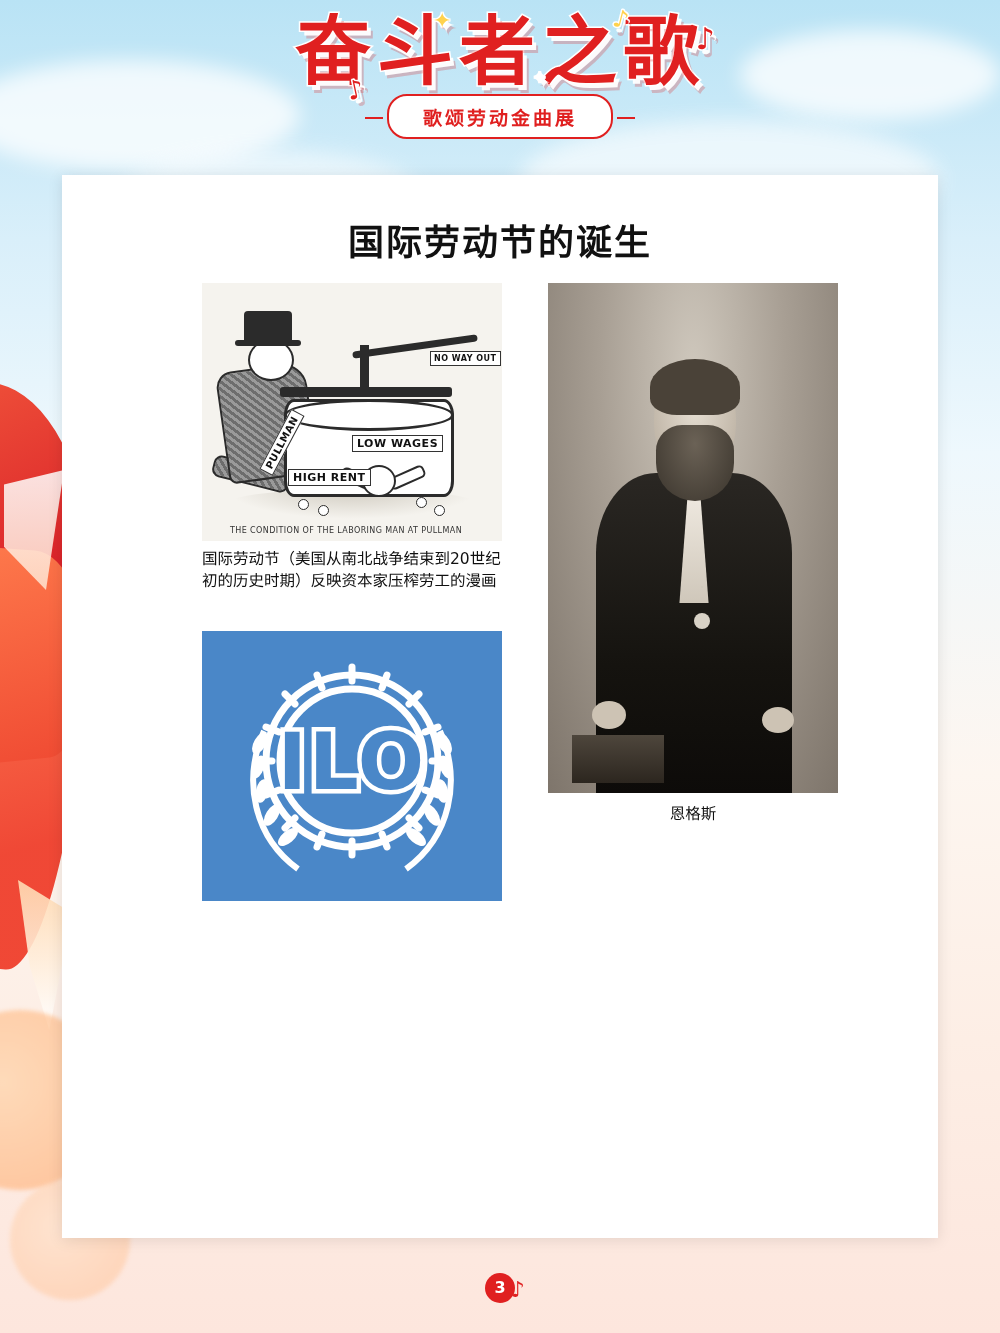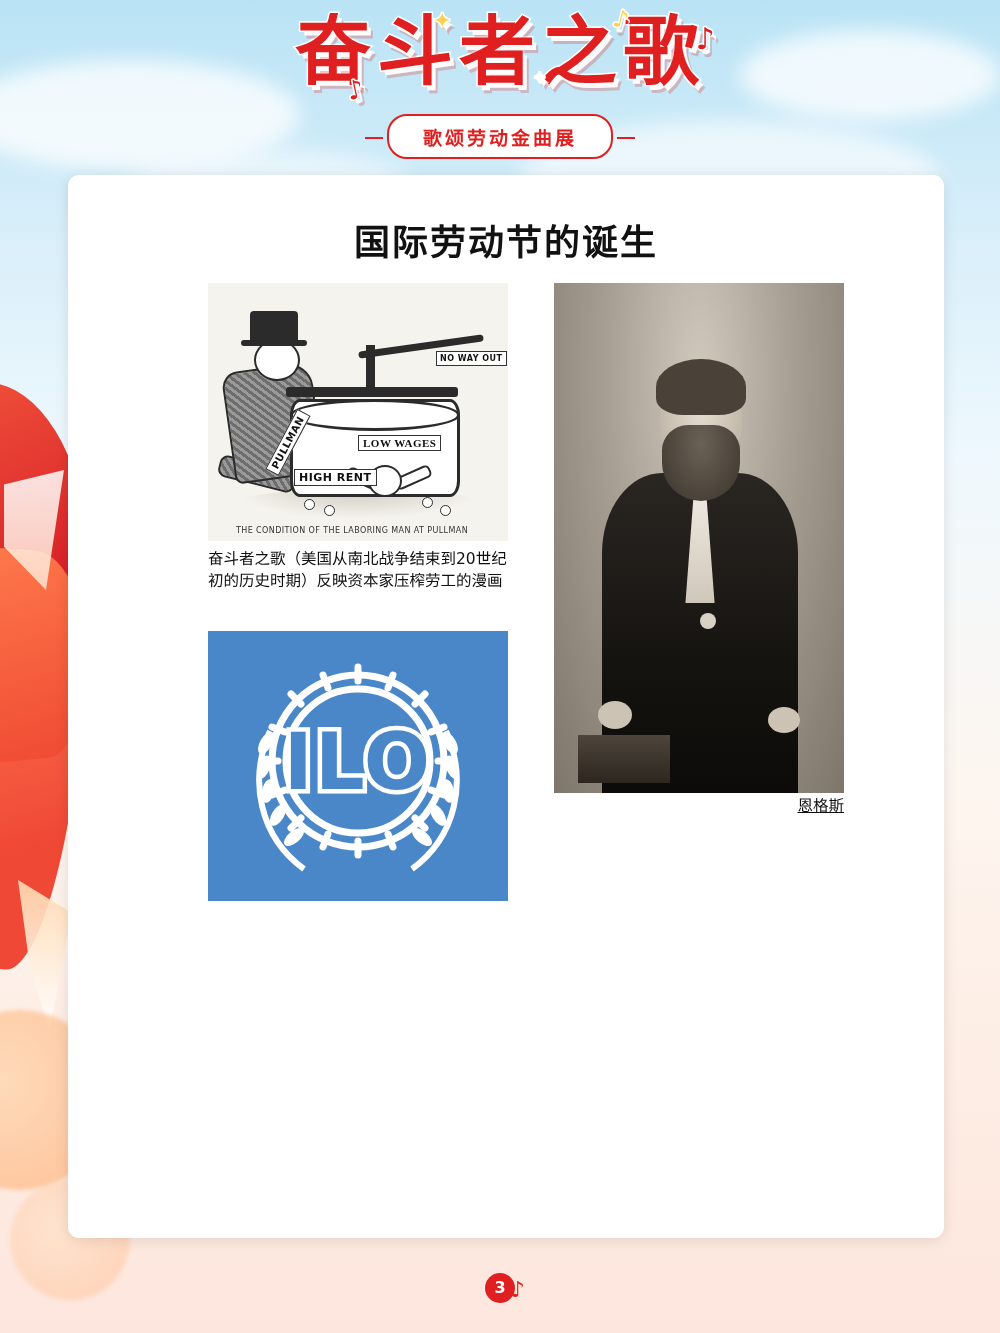--- a/index.html
+++ b/index.html
@@ -124,21 +124,21 @@
   .star {
     position: absolute;
     color: #ffd24d;
     font-size: 22px;
   }
   .star.s1 { left: 138px; top: -4px; }
   .star.s2 { left: 238px; top: 56px; font-size: 16px; color:#ffffff }
 
   .subtitle-wrap {
     position: relative;
-    margin: 20px auto 0;
+    margin: 0 auto 0;
     display: inline-block;
   }
   .subtitle {
     display: inline-block;
     padding: 7px 34px;
     border: 2px solid #e02020;
     border-radius: 20px;
     background: #ffffff;
     color: #e02020;
     font-family: "DejaVu Sans", sans-serif;
@@ -154,27 +154,26 @@
     width: 18px;
     height: 2px;
     background: #e02020;
   }
   .subtitle-wrap::before { left: -22px; }
   .subtitle-wrap::after { right: -22px; }
 
   
   .card {
     position: absolute;
-    left: 68px;
+    left: 62px;
     top: 175px;
     width: 876px;
     height: 1063px;
     background: #ffffff;
     box-shadow: 0 2px 14px rgba(0,0,0,0.10);
-    border-radius: 11px;
   }
   .card-inner {
     padding: 30px 46px 0 46px;
   }
   .article-title {
     text-align: center;
     font-family: "DejaVu Sans", sans-serif;
     font-weight: bold;
     font-size: 36px;
     letter-spacing: 2px;
@@ -243,21 +242,21 @@
     position: absolute;
     font-family: "DejaVu Sans", sans-serif;
     font-weight: bold;
     font-size: 11px;
     color: #111;
     background: #fff;
     border: 1px solid #333;
     padding: 1px 4px;
     letter-spacing: .5px;
   }
-  .cartoon .lbl-low { left: 150px; top: 152px; font-family: Liberation Serif, serif; }
+  .cartoon .lbl-low { left: 150px; top: 152px; }
   .cartoon .lbl-high { left: 86px; top: 186px; }
   .cartoon .lbl-pullman {
     left: 46px; top: 152px; transform: rotate(-62deg); font-size: 10px;
   }
   .cartoon .lbl-sign {
     left: 228px; top: 68px; font-size: 8px; padding: 2px 3px;
   }
   .cartoon .boss-body {
     position: absolute; left: 20px; top: 84px; width: 86px; height: 108px;
     background: repeating-linear-gradient(45deg,#6d6d6d 0 3px,#9a9a9a 3px 6px);
@@ -362,21 +361,21 @@
     background: #cdc3b4; border-radius: 50%;
   }
   .engels-photo .hand-r {
     position: absolute; left: 214px; top: 424px; width: 32px; height: 26px;
     background: #cdc3b4; border-radius: 50%;
   }
   .engels-photo .book {
     position: absolute; left: 24px; top: 452px; width: 92px; height: 48px;
     background: linear-gradient(180deg,#4e463c,#2c261f);
   }
-  .fig-engels .caption { text-align: right; margin-top: 2px; text-decoration: underline; }
+  .fig-engels .caption { text-align: center; margin-top: 10px; }
 
   
   .page-num {
     position: absolute;
     left: 0; right: 0; bottom: 30px;
     text-align: center;
   }
   .page-num .circle {
     display: inline-block;
     width: 30px; height: 30px; line-height: 30px;
@@ -455,21 +454,21 @@
             <div class="lbl lbl-low">LOW WAGES</div>
             <div class="lbl lbl-high">HIGH RENT</div>
             <div class="lbl lbl-pullman">PULLMAN</div>
             <div class="lbl lbl-sign">NO WAY OUT</div>
             <div class="coin" style="left:96px;top:216px"></div>
             <div class="coin" style="left:116px;top:222px"></div>
             <div class="coin" style="left:214px;top:214px"></div>
             <div class="coin" style="left:232px;top:222px"></div>
             <div class="footnote">THE CONDITION OF THE LABORING MAN AT PULLMAN</div>
           </div>
-          <div class="caption">奋斗者之歌（美国从南北战争结束到20世纪初的历史时期）反映资本家压榨劳工的漫画</div>
+          <div class="caption">国际劳动节（美国从南北战争结束到20世纪初的历史时期）反映资本家压榨劳工的漫画</div>
         </div>
 
         <div class="fig fig-ilo">
           <div class="ilo-flag">
             <svg class="ilo-svg" width="300" height="270" viewBox="0 0 300 270">
               <g fill="none" stroke="#ffffff" stroke-width="7">
                 <circle cx="150" cy="130" r="86"></circle>
                 <circle cx="150" cy="130" r="72"></circle>
               </g>
               <g stroke="#ffffff" stroke-width="7" stroke-linecap="round">

